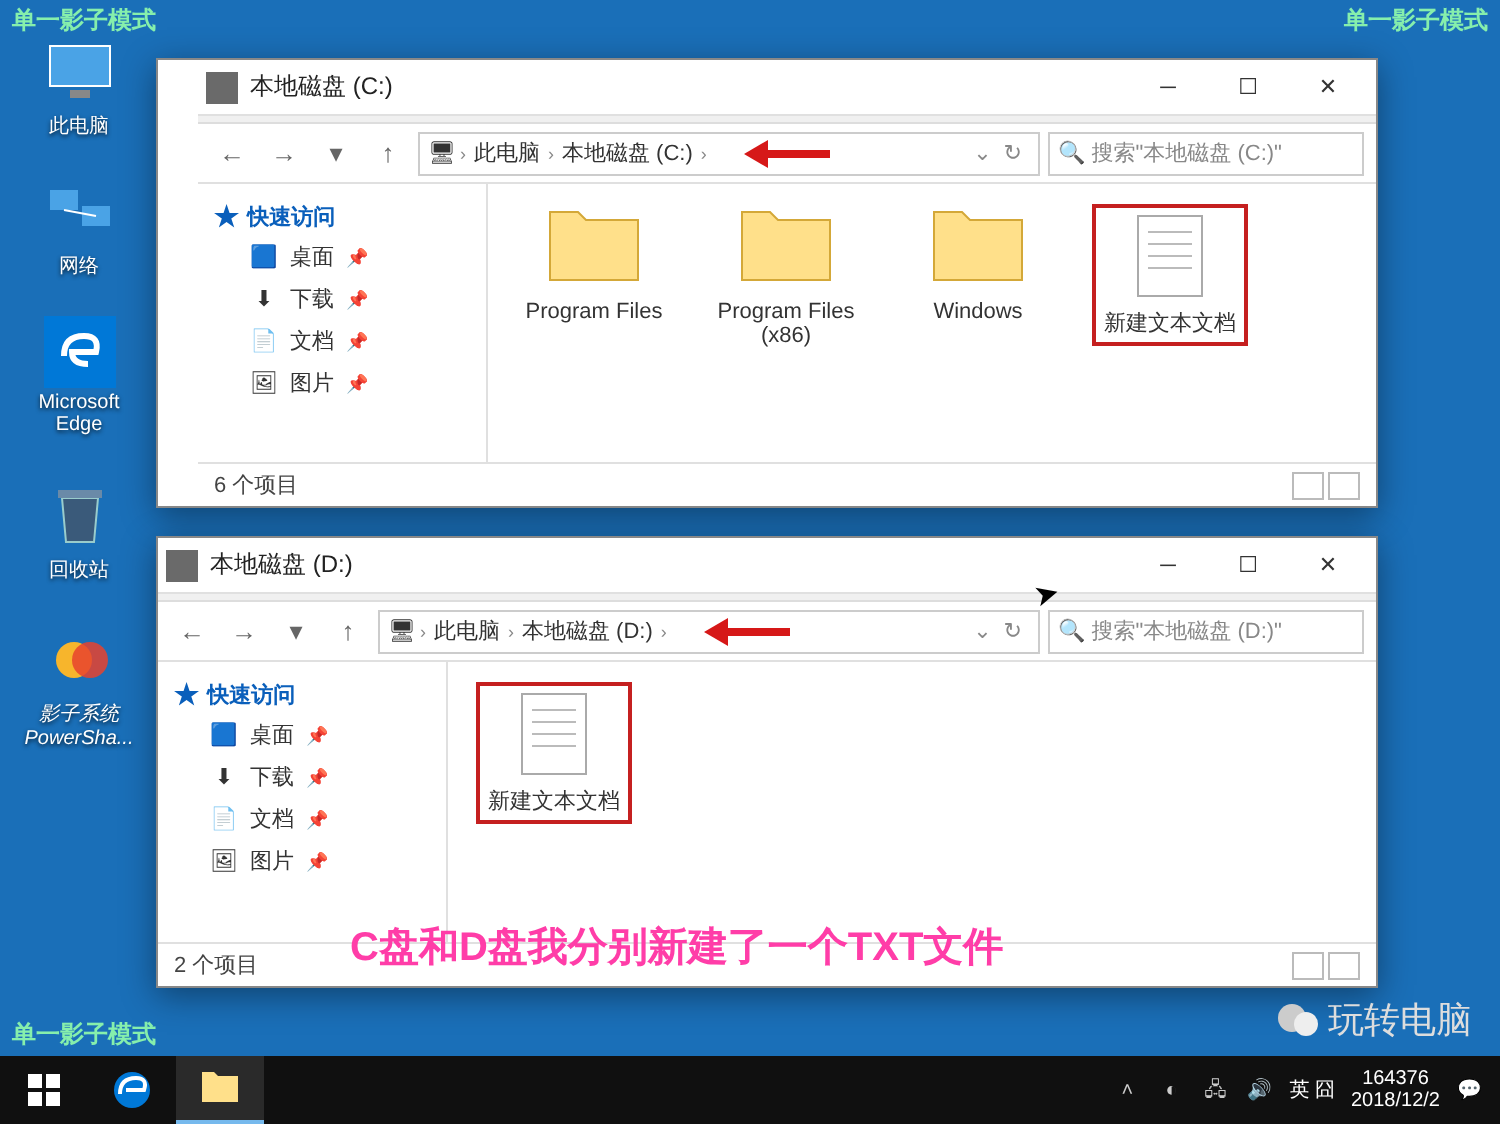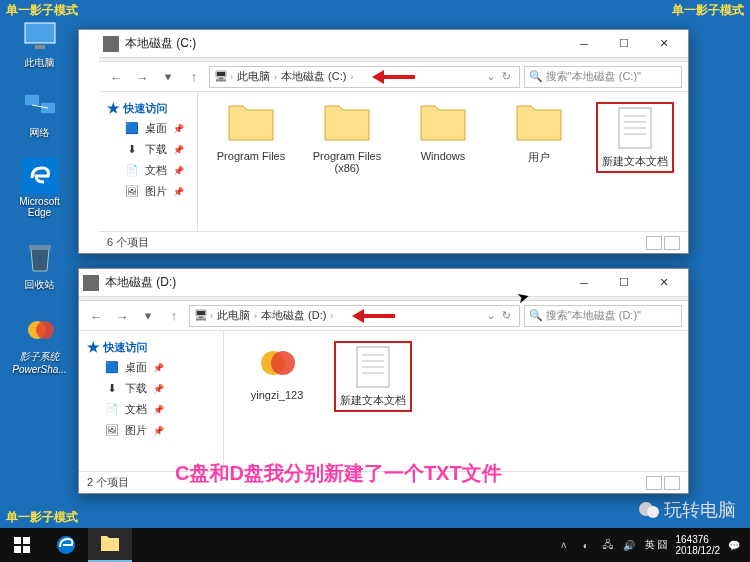--- a/index.html
+++ b/index.html
@@ -4,21 +4,21 @@
 <style>
 * { margin: 0; padding: 0; box-sizing: border-box; font-family: "Microsoft YaHei", sans-serif; }
 body { width: 750px; height: 562px; background: #1a6fb8; position: relative; overflow: hidden; }
 
 
 .desktop-icon { position: absolute; width: 55px; text-align: center; color: #fff; font-size: 10px; cursor: pointer; }
 .desktop-icon .ico { width: 36px; height: 36px; margin: 0 auto 2px; display: flex; align-items: center; justify-content: center; }
 .desktop-icon .lbl { text-shadow: 0 1px 2px rgba(0,0,0,.8); }
 
 
-.watermark { position: absolute; color: #fde047; font-size: 12px; font-weight: bold; }
+.watermark { position: absolute; color: #86efac; font-size: 12px; font-weight: bold; }
 .annotation { position: absolute; color: #ff3da8; font-size: 20px; font-weight: bold; white-space: nowrap; }
 
 
 .explorer { position: absolute; background: #fff; border: 1px solid #888; box-shadow: 0 4px 16px rgba(0,0,0,.4); display: flex; flex-direction: column; }
 .titlebar { height: 28px; background: #fff; display: flex; align-items: center; padding: 0 4px; border-bottom: 1px solid #e0e0e0; }
 .titlebar .t-ico { width: 16px; height: 16px; background: #6a6a6a; margin-right: 6px; }
 .titlebar .title { flex: 1; font-size: 12px; color: #222; }
 .winbtn { width: 40px; height: 28px; display: flex; align-items: center; justify-content: center; font-size: 11px; color: #333; }
 .ribbon { height: 4px; background: #f0f0f0; border-bottom: 1px solid #ddd; }
 
@@ -46,21 +46,21 @@
 
 .red-arrow { position: absolute; width: 50px; height: 14px; }
 .red-arrow::before { content: ""; position: absolute; left: 12px; top: 5px; width: 38px; height: 4px; background: #d61818; }
 .red-arrow::after { content: ""; position: absolute; left: 0; top: 0; border: 7px solid transparent; border-right: 12px solid #d61818; }
 
 
 .taskbar { position: absolute; left: 0; bottom: 0; width: 100%; height: 34px; background: #101010; display: flex; align-items: center; }
 .taskbtn { width: 44px; height: 34px; display: flex; align-items: center; justify-content: center; }
 .tray { margin-left: auto; display: flex; align-items: center; gap: 8px; padding: 0 8px; color: #fff; font-size: 10px; }
 .tray-ico { width: 14px; height: 14px; display: flex; align-items: center; justify-content: center; color: #ccc; }
-.clock { text-align: left; line-height: 1.1; font-size: 10px; }
+.clock { text-align: center; line-height: 1.1; font-size: 10px; }
 
 
 .folder-svg { width: 48px; height: 40px; }
 .txt-svg { width: 36px; height: 44px; }
 .star { color: #0a5fbb; font-size: 14px; }
 .pin { color: #6aa0e0; font-size: 9px; }
 
 .wechat-badge { position: absolute; right: 14px; bottom: 40px; display: flex; align-items: center; gap: 4px; color: #ddd; font-size: 18px; }
 .cursor { position: absolute; font-size: 15px; color: #000; transform: rotate(-15deg); }
 </style>
@@ -191,28 +191,20 @@
         <div>Program Files (x86)</div>
       </div>
       <div class="fitem">
         <div class="fico">
             <svg class="folder-svg">
               <path d="M2 10 L2 36 L46 36 L46 6 L20 6 L16 2 L2 2 Z" fill="#ffe08a" stroke="#d4a838"></path>
             </svg>
           </div>
         <div>Windows</div>
       </div>
-      <div class="fitem">
-        <div class="fico">
-            <svg class="folder-svg">
-              <path d="M2 10 L2 36 L46 36 L46 6 L20 6 L16 2 L2 2 Z" fill="#ffe08a" stroke="#d4a838"></path>
-            </svg>
-          </div>
-        <div>用户</div>
-      </div>
       <div class="fitem selected">
         <div class="fico">
             <svg class="txt-svg">
               <rect x="2" y="2" width="32" height="40" fill="#fff" stroke="#aaa"></rect>
               <line x1="7" y1="10" x2="29" y2="10" stroke="#bbb"></line>
               <line x1="7" y1="16" x2="29" y2="16" stroke="#bbb"></line>
               <line x1="7" y1="22" x2="29" y2="22" stroke="#bbb"></line>
               <line x1="7" y1="28" x2="29" y2="28" stroke="#bbb"></line>
             </svg>
           </div>
@@ -279,29 +271,20 @@
           <span>文档</span>
           <span class="pin"> 📌</span>
         </div>
       <div class="side-item">
           <span class="side-ico">🖼</span>
           <span>图片</span>
           <span class="pin"> 📌</span>
         </div>
     </div>
     <div class="content">
-      <div class="fitem">
-        <div class="fico">
-            <svg width="40" height="40">
-              <circle cx="16" cy="20" r="12" fill="#f7b52c"></circle>
-              <circle cx="26" cy="20" r="12" fill="#e8432e" opacity=".85"></circle>
-            </svg>
-          </div>
-        <div>yingzi_123</div>
-      </div>
       <div class="fitem selected">
         <div class="fico">
             <svg class="txt-svg">
               <rect x="2" y="2" width="32" height="40" fill="#fff" stroke="#aaa"></rect>
               <line x1="7" y1="10" x2="29" y2="10" stroke="#bbb"></line>
               <line x1="7" y1="16" x2="29" y2="16" stroke="#bbb"></line>
               <line x1="7" y1="22" x2="29" y2="22" stroke="#bbb"></line>
               <line x1="7" y1="28" x2="29" y2="28" stroke="#bbb"></line>
             </svg>
           </div>

